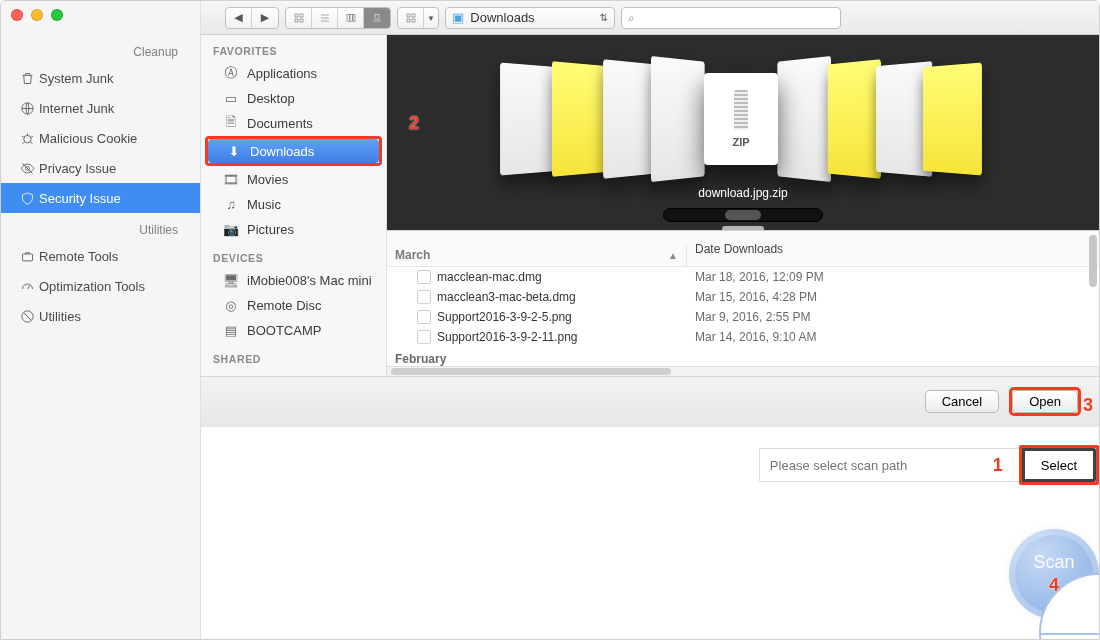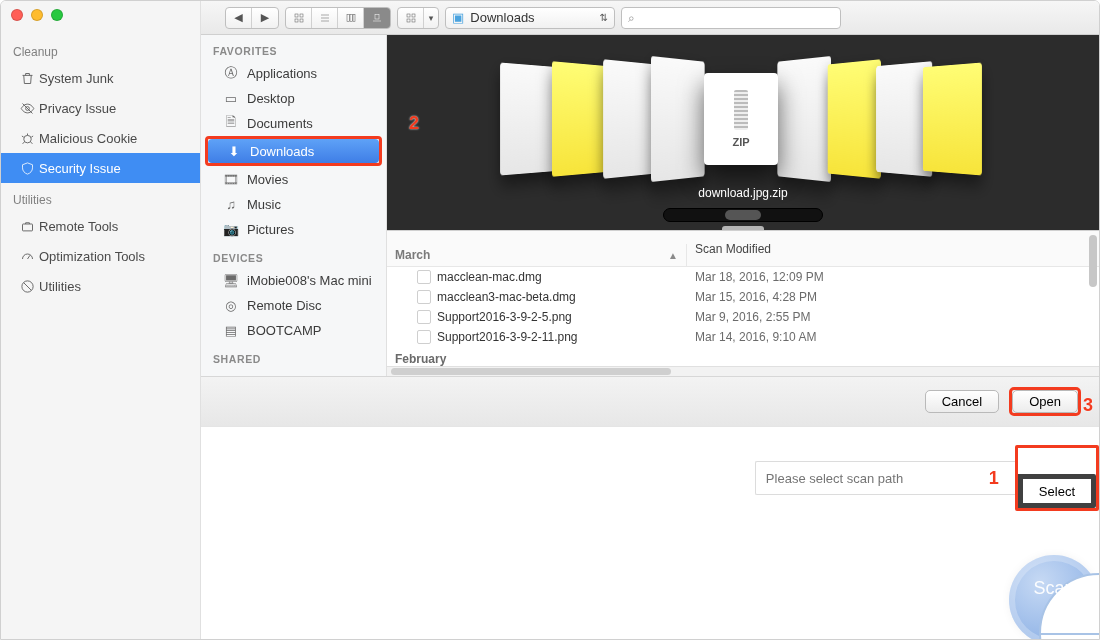--- a/index.html
+++ b/index.html
@@ -5,21 +5,21 @@
   * { box-sizing: border-box; margin: 0; padding: 0; }
   body { font-family: -apple-system, "Helvetica Neue", Arial, sans-serif; font-size: 13px; color: #333; background: #fff; width: 1100px; height: 640px; overflow: hidden; }
 
   .window { display:flex; width:1100px; height:640px; border:1px solid #d0d0d0; border-radius:6px 6px 0 0; overflow:hidden; position:relative; }
   
   .traffic { position:absolute; top:8px; left:10px; display:flex; gap:8px; z-index:30; }
   .tl { width:12px; height:12px; border-radius:50%; border:1px solid rgba(0,0,0,0.15); }
   .tl.r { background:#ff5f57;} .tl.y{background:#febc2e;} .tl.g{background:#28c840;}
 
   .left-sidebar { width:200px; background:#f5f5f5; border-right:1px solid #e0e0e0; padding-top:34px; display:flex; flex-direction:column; }
-  .section-title { color:#808080; font-size:12px; padding:10px 12px 4px; }
+  .section-title { color:#808080; font-size:12px; padding:10px 22px 4px;text-align:right; }
   .lsb-item { display:flex; align-items:center; gap:4px; padding:7px 14px 7px 18px; color:#4a4a4a; cursor:pointer; }
   .lsb-item.active { background:#3f8df3; color:#fff; }
   .lsb-item .ico { width:16px; height:16px; display:flex; align-items:center; justify-content:center; color:inherit; opacity:0.85; }
 
   .main { flex:1; display:flex; flex-direction:column; position:relative; }
 
   
   .finder { position:relative; height:426px; background:#fff; border-bottom:1px solid #e5e5e5; }
   .finder-toolbar { height:34px; background:linear-gradient(#f6f6f6,#e9e9e9); border-bottom:1px solid #cfcfcf; display:flex; align-items:center; padding:0 8px; gap:6px; }
   .seg { display:flex; border:1px solid #bfbfbf; border-radius:4px; background:linear-gradient(#fff,#f1f1f1); height:22px; align-items:center; overflow:hidden; }
@@ -66,21 +66,21 @@
   .content-hscroll .bar{ position:absolute; left:4px; top:1px; height:7px; width:280px; background:#cfcfcf; border-radius:4px;}
 
   .finder-footer { height:50px; background:linear-gradient(#f3f3f3,#e7e7e7); border-top:1px solid #d7d7d7; display:flex; align-items:center; justify-content:flex-end; padding:0 18px; gap:10px; }
   .mac-btn { border:1px solid #b9b9b9; border-radius:5px; padding:3px 16px; background:linear-gradient(#ffffff,#ececec); font-size:13px; cursor:pointer; }
 
   
   .app-lower { flex:1; background:#fff; position:relative; display:flex; flex-direction:column; align-items:flex-end; padding-top:18px; }
   .path-row { display:flex; align-items:center; gap:0; }
   .path-input { width:260px; height:34px; border:1px solid #dcdcdc; border-right:none; border-radius:2px 0 0 2px; padding:0 10px; font-size:13px; color:#aaa; background:#fff; }
   .select-btn-wrap { border:3px solid #f33b1f; border-radius:2px; }
-  .select-btn { height:34px; min-width:74px; border:5px solid #404040; border-radius:0 2px 2px 0; background:#fff; padding:0 16px; font-size:13px; cursor:pointer;margin-top:26px; }
+  .select-btn { height:34px; min-width:74px; border:3px solid #404040; border-radius:0 2px 2px 0; background:#fff; padding:0 16px; font-size:13px; cursor:pointer; }
   .scan-ball { margin-top:44px; width:90px; height:90px; border-radius:50%; background:radial-gradient(circle at 35% 30%, #c6d9f4, #9bbbe9 60%, #8db1e3); display:flex; flex-direction:column; align-items:center; justify-content:center; color:#fff; font-size:18px; box-shadow:inset 0 0 0 6px rgba(255,255,255,0.25), 0 0 10px rgba(0,0,0,0.05); }
   .scan-ball .stxt{opacity:0.95;}
   .radar { position:absolute; right:-60px; top:146px; width:120px; height:120px; border:2px solid #a8c3e6; border-radius:50%; background:#fff; }
   .radar:before{content:"";position:absolute;left:0;right:0;top:50%;height:2px;background:#a8c3e6;}
 
   
   .num { position:absolute; width:20px; height:20px; color:#f33b1f; font-weight:800; font-size:18px; text-shadow:0 0 2px #fff; z-index:40;}
 
   
   .ico svg, .fico svg { width:15px; height:15px; stroke:currentColor; fill:none; stroke-width:1.5; }
@@ -102,35 +102,44 @@
       <span class="ico">
           <svg viewBox="0 0 24 24">
             <path d="M4 7h16M9 7V4h6v3M6 7l1 13h10l1-13"></path>
           </svg>
         </span>
       <span>System Junk</span>
     </div>
     <div class="lsb-item">
       <span class="ico">
           <svg viewBox="0 0 24 24">
+            <circle cx="12" cy="12" r="9"></circle>
+            <path d="M3 12h18M12 3c3 3 3 15 0 18M12 3c-3 3-3 15 0 18"></path>
+          </svg>
+        </span>
+      <span>Internet Junk</span>
+    </div>
+    <div class="lsb-item">
+      <span class="ico">
+          <svg viewBox="0 0 24 24">
+            <circle cx="12" cy="13" r="6"></circle>
+            <path d="M12 7V4M6 10l-3-2M18 10l3-2M7 18l-3 2M17 18l3 2"></path>
+          </svg>
+        </span>
+      <span>Malicious Cookie</span>
+    </div>
+    <div class="lsb-item">
+      <span class="ico">
+          <svg viewBox="0 0 24 24">
             <path d="M2 12s3.5-7 10-7 10 7 10 7-3.5 7-10 7S2 12 2 12z"></path>
             <circle cx="12" cy="12" r="3"></circle>
             <path d="M4 4l16 16"></path>
           </svg>
         </span>
       <span>Privacy Issue</span>
-    </div>
-    <div class="lsb-item">
-      <span class="ico">
-          <svg viewBox="0 0 24 24">
-            <circle cx="12" cy="13" r="6"></circle>
-            <path d="M12 7V4M6 10l-3-2M18 10l3-2M7 18l-3 2M17 18l3 2"></path>
-          </svg>
-        </span>
-      <span>Malicious Cookie</span>
     </div>
     <div class="lsb-item active">
       <span class="ico">
           <svg viewBox="0 0 24 24">
             <path d="M12 3l8 3v5c0 5-3.5 8.5-8 10-4.5-1.5-8-5-8-10V6l8-3z"></path>
           </svg>
         </span>
       <span>Security Issue</span>
     </div>
 
@@ -299,21 +308,21 @@
               </div>
             <div class="cf-handle"></div>
           </div>
 
           <div class="list">
             <div class="list-head">
               <div class="lh-col lh-name">
                   <span style="color:#7a7a7a;font-weight:600">March</span>
                   <span style="margin-left:auto;color:#8a8a8a;font-size:10px">▲</span>
                 </div>
-              <div class="lh-col lh-date"><span>Scan Modified</span></div>
+              <div class="lh-col lh-date"><span>Date Downloads</span></div>
             </div>
             <div id="file-rows">
                 <div class="file-row">
                   <div class="fn">
                     <span style="width: 14px; height: 14px; background: rgb(255, 255, 255); border: 1px solid rgb(207, 207, 207); border-radius: 2px; display: inline-block;"></span>
                     <span>macclean-mac.dmg</span>
                   </div>
                   <div class="dm">Mar 18, 2016, 12:09 PM</div>
                 </div>
                 <div class="file-row">

